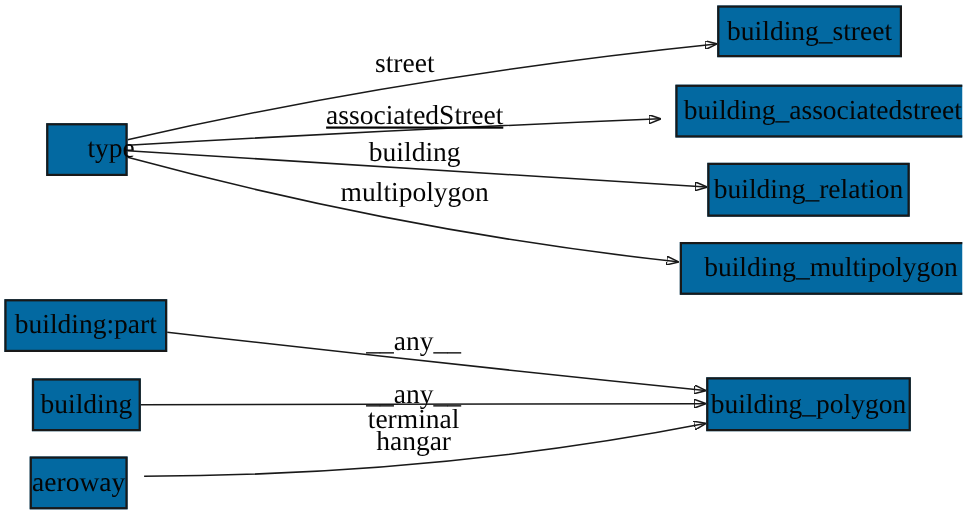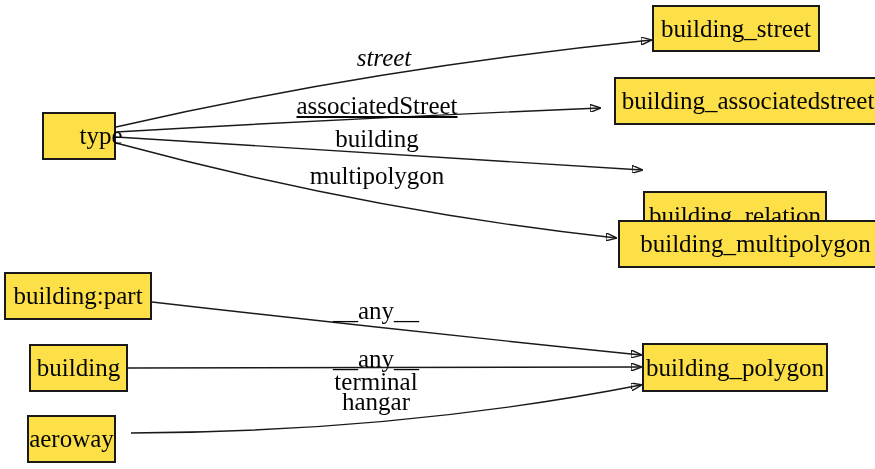--- a/index.html
+++ b/index.html
@@ -22,21 +22,21 @@
   }
   #edge-layer path {
     fill: none;
     stroke: #191919;
     stroke-width: 1.4;
   }
   .node {
     position: absolute;
     box-sizing: border-box;
     border: 2px solid #191919;
-    background: #fde047;
+    background: #0369a1;
     display: flex;
     align-items: center;
     justify-content: center;
     font-size: 25px;
     line-height: 26px;
     color: #050505;
     white-space: nowrap;
   }
   .edge-label {
     position: absolute;
@@ -65,29 +65,29 @@
         <path d="M116,143 Q368,211 616,238" marker-end="url(#arrowhead)"></path>
         <path d="M152,302 Q396,330 641,355" marker-end="url(#arrowhead)"></path>
         <path d="M128,368 Q384,367 641,367" marker-end="url(#arrowhead)"></path>
         <path d="M131,433 Q400,432 641,385" marker-end="url(#arrowhead)"></path>
       </g>
   </svg>
   <div id="node-layer">
       <div class="node" style="left: 42px; top: 112px; width: 74px; height: 48px; padding-left: 44px;">type</div>
       <div class="node" style="left: 652px; top: 5px; width: 168px; height: 47px;">building_street</div>
       <div class="node" style="left: 614px; top: 77px; width: 268px; height: 48px;">building_associatedstreet</div>
-      <div class="node" style="left: 643px; top: 148px; width: 184px; height: 49px; margin-top: 43px;">building_relation</div>
+      <div class="node" style="left: 643px; top: 148px; width: 184px; height: 49px;">building_relation</div>
       <div class="node" style="left: 618px; top: 220px; width: 275px; height: 48px;">building_multipolygon</div>
       <div class="node" style="left: 4px; top: 272px; width: 148px; height: 48px;">building:part</div>
       <div class="node" style="left: 29px; top: 344px; width: 99px; height: 48px;">building</div>
       <div class="node" style="left: 27px; top: 415px; width: 89px; height: 48px;">aeroway</div>
       <div class="node" style="left: 642px; top: 343px; width: 186px; height: 49px;">building_polygon</div>
     </div>
   <div id="label-layer">
-      <div class="edge-label" style="left: 384px; top: 58px; font-style: italic;">street</div>
+      <div class="edge-label" style="left: 368px; top: 58px;">street</div>
       <div class="edge-label" style="left: 377px; top: 106px; text-decoration: underline;">associatedStreet</div>
       <div class="edge-label" style="left: 377px; top: 139px;">building</div>
       <div class="edge-label" style="left: 377px; top: 176px;">multipolygon</div>
       <div class="edge-label" style="left: 376px; top: 311px;">__any__</div>
       <div class="edge-label" style="left: 376px; top: 359px;">__any__</div>
       <div class="edge-label" style="left: 376px; top: 392px;">terminal
 hangar</div>
     </div>
 </div>
 

